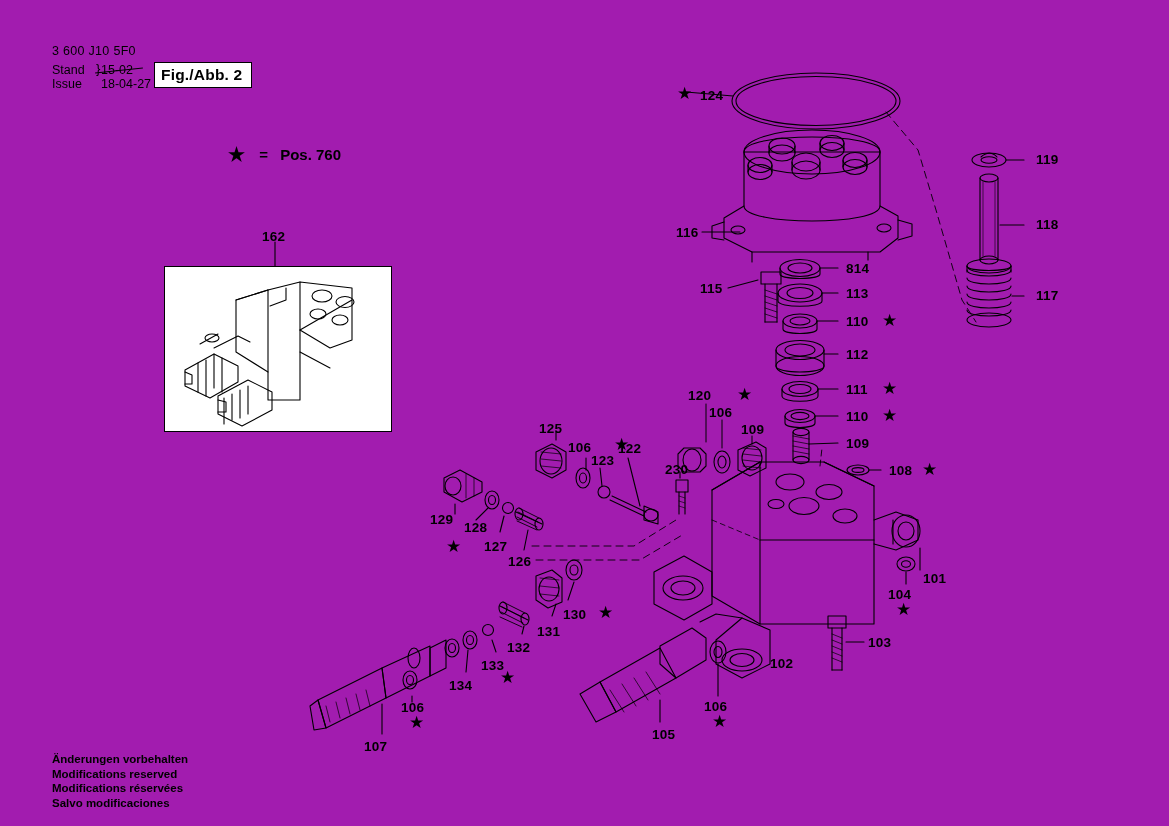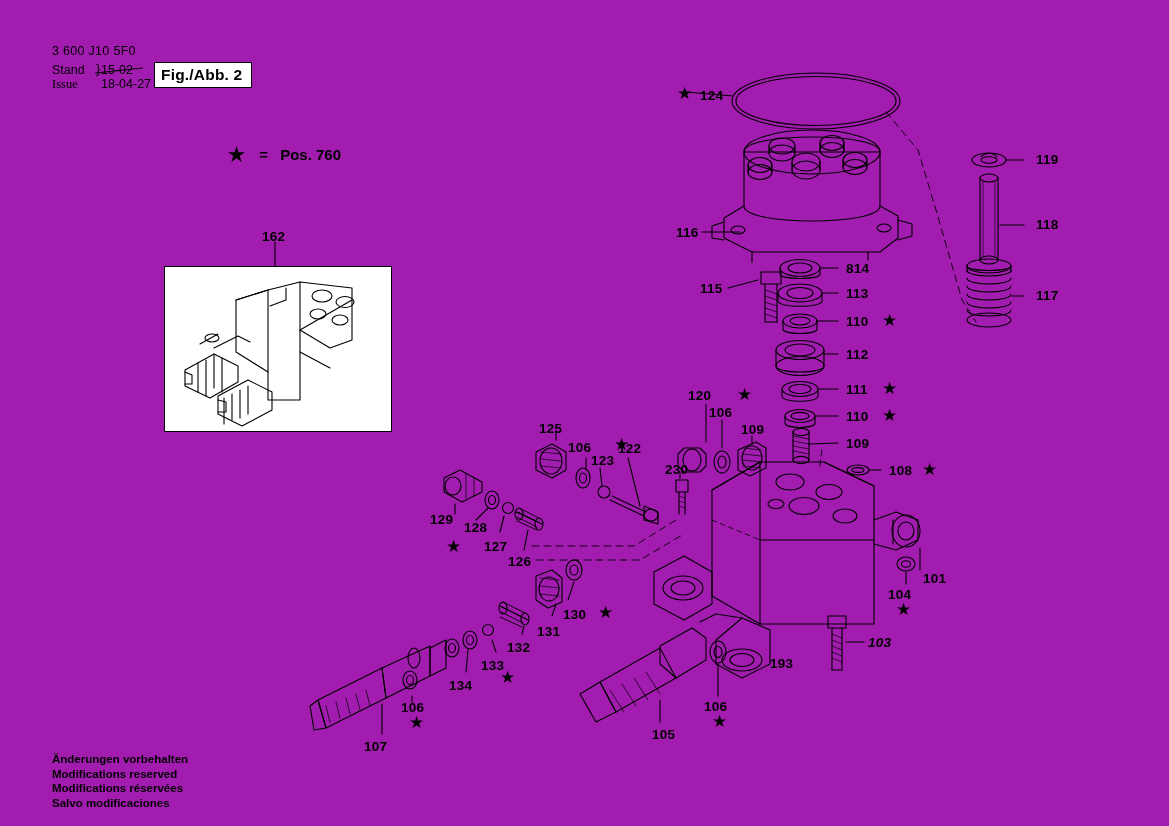--- a/index.html
+++ b/index.html
@@ -20,21 +20,21 @@
   }
   
   .hdr {
     position: absolute;
     font-size: 12.5px;
     line-height: 15px;
     white-space: nowrap;
   }
   .hdr-code { left: 52px; top: 44px; letter-spacing: 0.3px; }
   .hdr-stand { left: 52px; top: 63px; }
-  .hdr-issue { left: 52px; top: 77px; font-family: Liberation Serif, serif; }
+  .hdr-issue { left: 52px; top: 77px; }
   .hdr-brace {
     position: absolute;
     left: 96px; top: 61px;
     font-size: 13px;
     line-height: 15px;
   }
   .hdr-date1 { position: absolute; left: 101px; top: 63px; font-size: 12.5px; }
   .hdr-date2 { position: absolute; left: 101px; top: 77px; font-size: 12.5px; }
   .hdr-strike {
     position: absolute;
@@ -505,19 +505,19 @@
   <div class="lbl" style="left:449px; top:678px;">134</div>
 
   <div class="lbl" style="left:364px; top:739px;">107</div>
   <div class="lbl" style="left:401px; top:700px;">106</div>
   <div class="star-mark" style="left:409px; top:714px;">★</div>
 
   <div class="lbl" style="left:652px; top:727px;">105</div>
   <div class="lbl" style="left:704px; top:699px;">106</div>
   <div class="star-mark" style="left:712px; top:713px;">★</div>
 
-  <div class="lbl" style="left:770px; top:656px;">193</div>
-  <div class="lbl" style="left:868px; top:635px;font-style:italic;">103</div>
+  <div class="lbl" style="left:770px; top:656px;">102</div>
+  <div class="lbl" style="left:868px; top:635px;">103</div>
   <div class="lbl" style="left:888px; top:587px;">104</div>
   <div class="star-mark" style="left:896px; top:601px;">★</div>
   <div class="lbl" style="left:923px; top:571px;">101</div>
 
 </div>
 
 </body></html>

